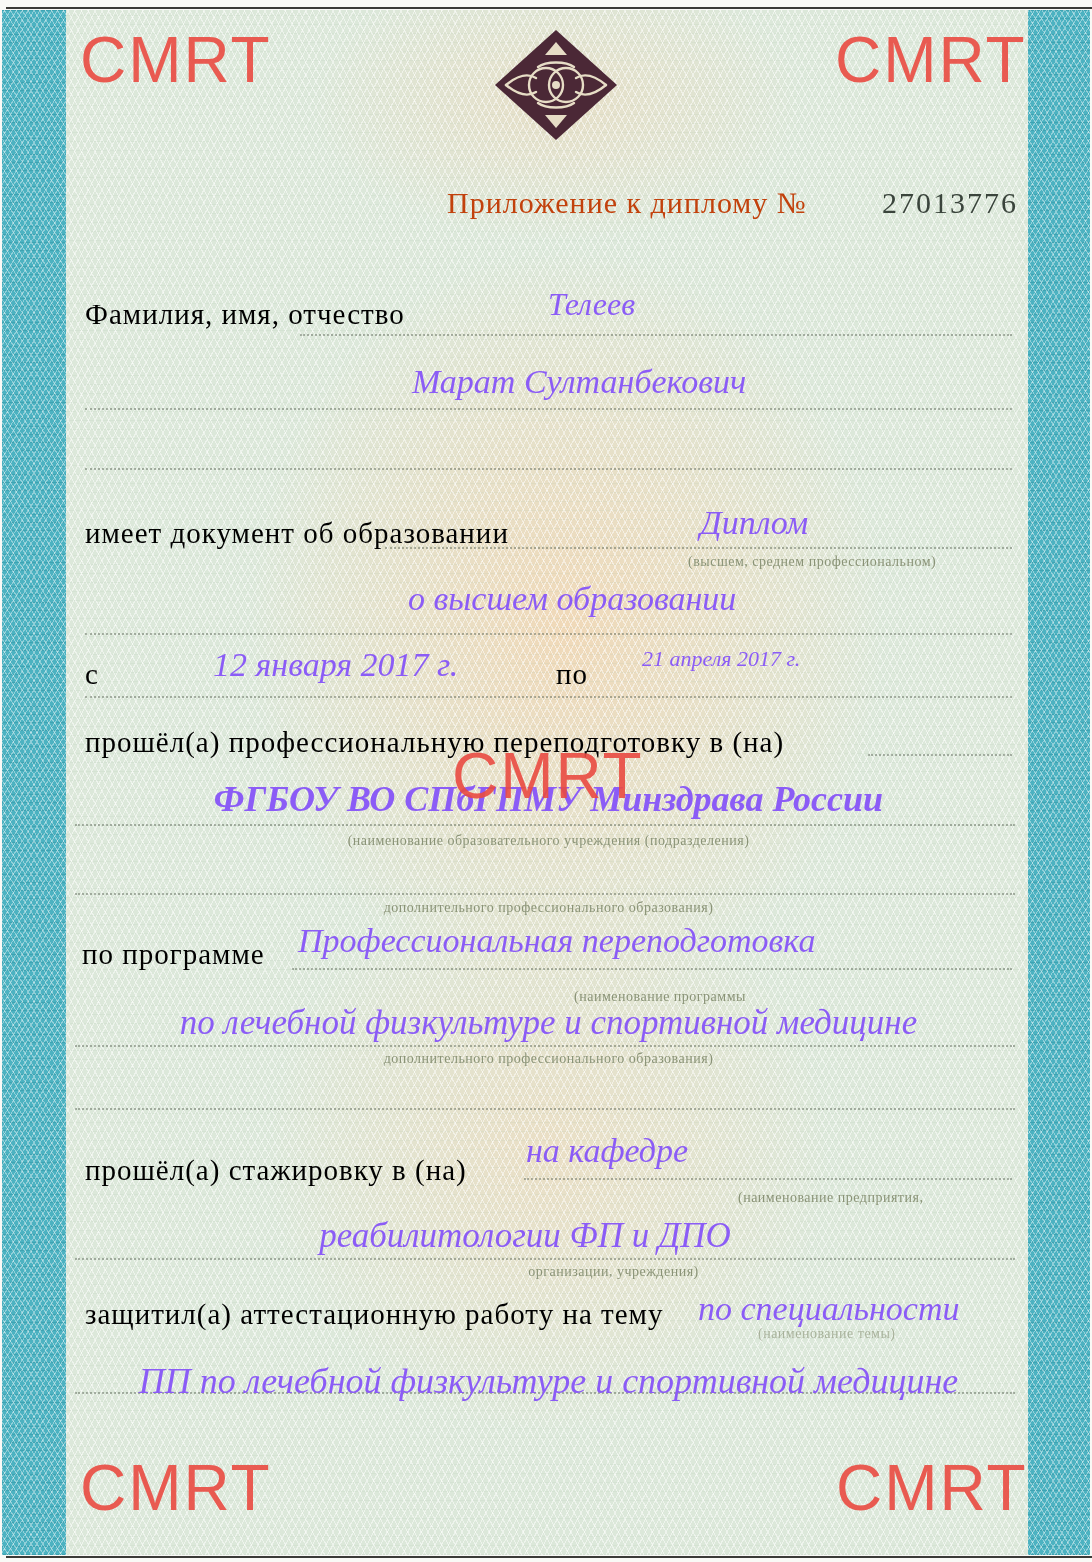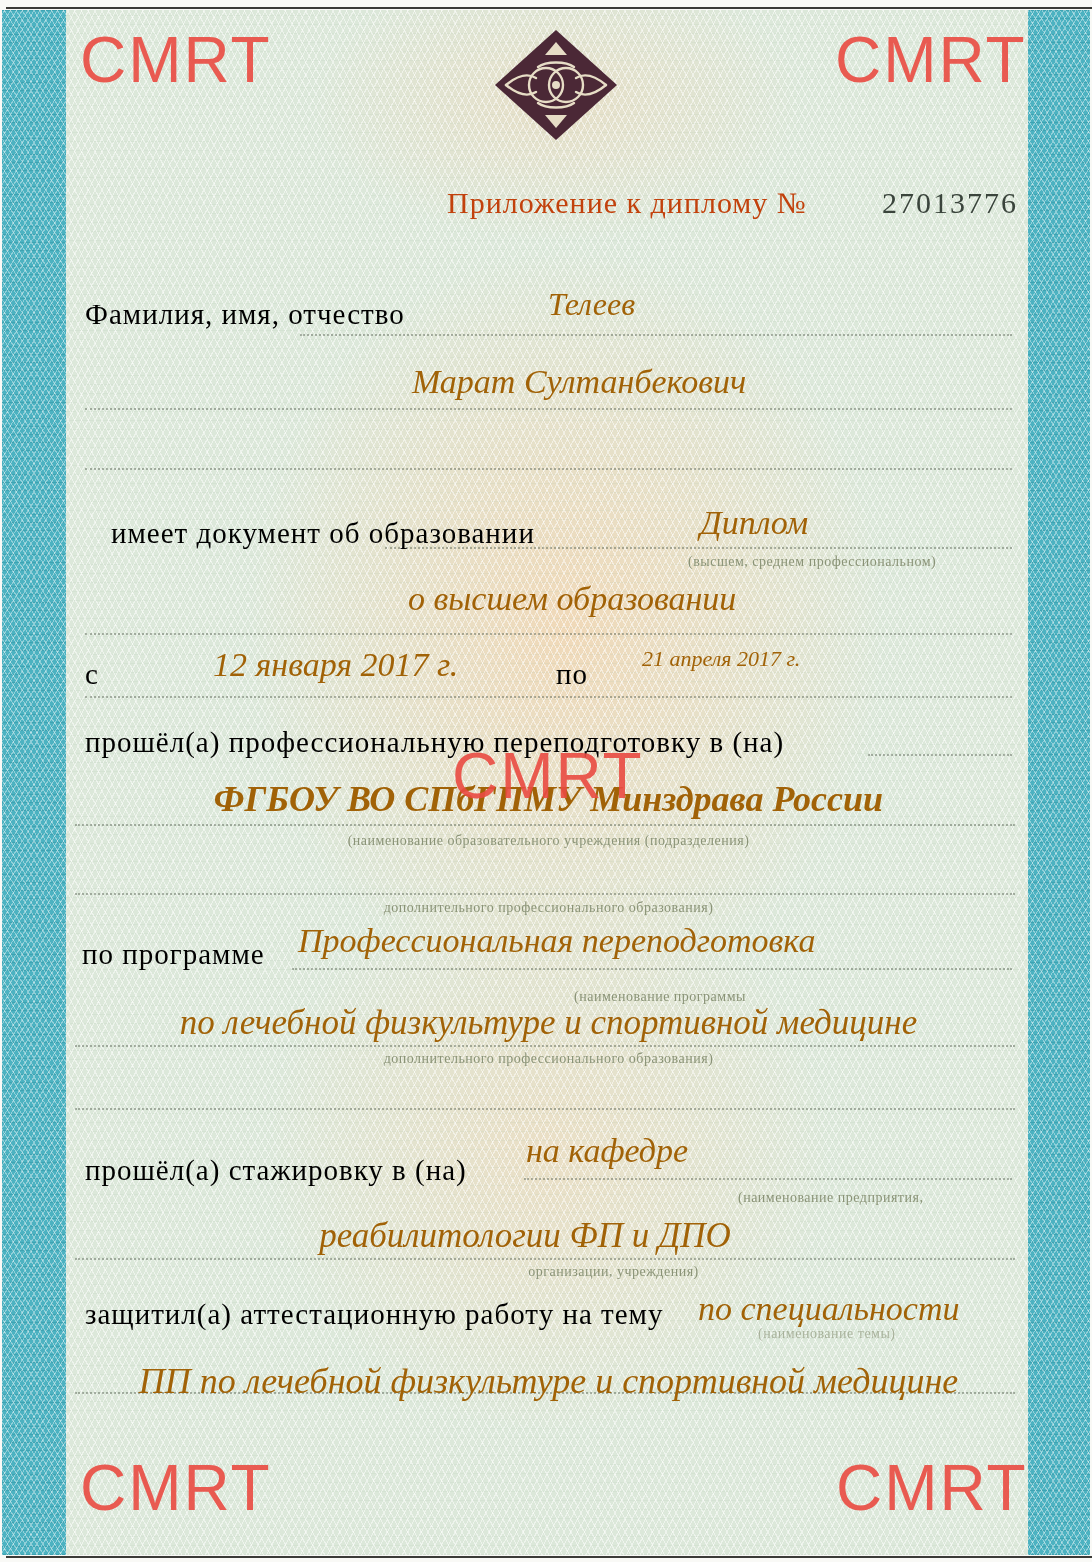--- a/index.html
+++ b/index.html
@@ -37,21 +37,21 @@
       radial-gradient(ellipse 42% 26% at 50% 74%, rgba(244,216,182,.60), rgba(244,216,182,0) 70%),
       radial-gradient(ellipse 34% 12% at 51% 6%, rgba(240,214,182,.55), rgba(240,214,182,0) 75%),
       #dce8da;
   }
   .abs{position:absolute;z-index:3;}
   .label{
     font-size:29px;letter-spacing:1px;color:#000000;
     white-space:nowrap;
   }
   .value{
-    font-style:italic;color:#a16207;white-space:nowrap;
+    font-style:italic;color:#8b5cf6;white-space:nowrap;
   }
   .hint{
     font-size:14px;color:#8a9377;letter-spacing:.5px;white-space:nowrap;
   }
   .dotline{
     position:absolute;z-index:2;height:0;
     border-top:2px dotted rgba(85,95,80,.45);
   }
   .center{text-align:center;}
   .watermark{
@@ -98,21 +98,21 @@
   <div class="abs header-label" style="left:447px;top:186px;">Приложение к диплому №</div>
   <div class="abs header-number" style="left:882px;top:186px;">27013776</div>
 
   <div class="abs label" style="left:85px;top:298px;">Фамилия, имя, отчество</div>
   <div class="abs value" style="left:548px;top:286px;font-size:32px;">Телеев</div>
   <div class="dotline" style="left:300px;width:712px;top:334px;"></div>
   <div class="abs value" style="left:412px;top:363px;font-size:34px;">Марат Султанбекович</div>
   <div class="dotline" style="left:85px;width:927px;top:408px;"></div>
   <div class="dotline" style="left:85px;width:927px;top:468px;"></div>
 
-  <div class="abs label" style="left:85px;top:517px;margin-left:26px;">имеет документ об образовании</div>
+  <div class="abs label" style="left:85px;top:517px;">имеет документ об образовании</div>
   <div class="abs value" style="left:700px;top:504px;font-size:34px;">Диплом</div>
   <div class="dotline" style="left:385px;width:627px;top:547px;"></div>
   <div class="abs hint" style="left:688px;top:554px;">(высшем, среднем профессиональном)</div>
   <div class="abs value" style="left:408px;top:580px;font-size:34px;">о высшем образовании</div>
   <div class="dotline" style="left:85px;width:927px;top:633px;"></div>
 
   <div class="abs label" style="left:85px;top:658px;">с</div>
   <div class="abs value" style="left:213px;top:646px;font-size:34px;">12 января 2017 г.</div>
   <div class="abs label" style="left:556px;top:658px;">по</div>
   <div class="abs value" style="left:642px;top:646px;font-size:22px;">21 апреля 2017 г.</div>

